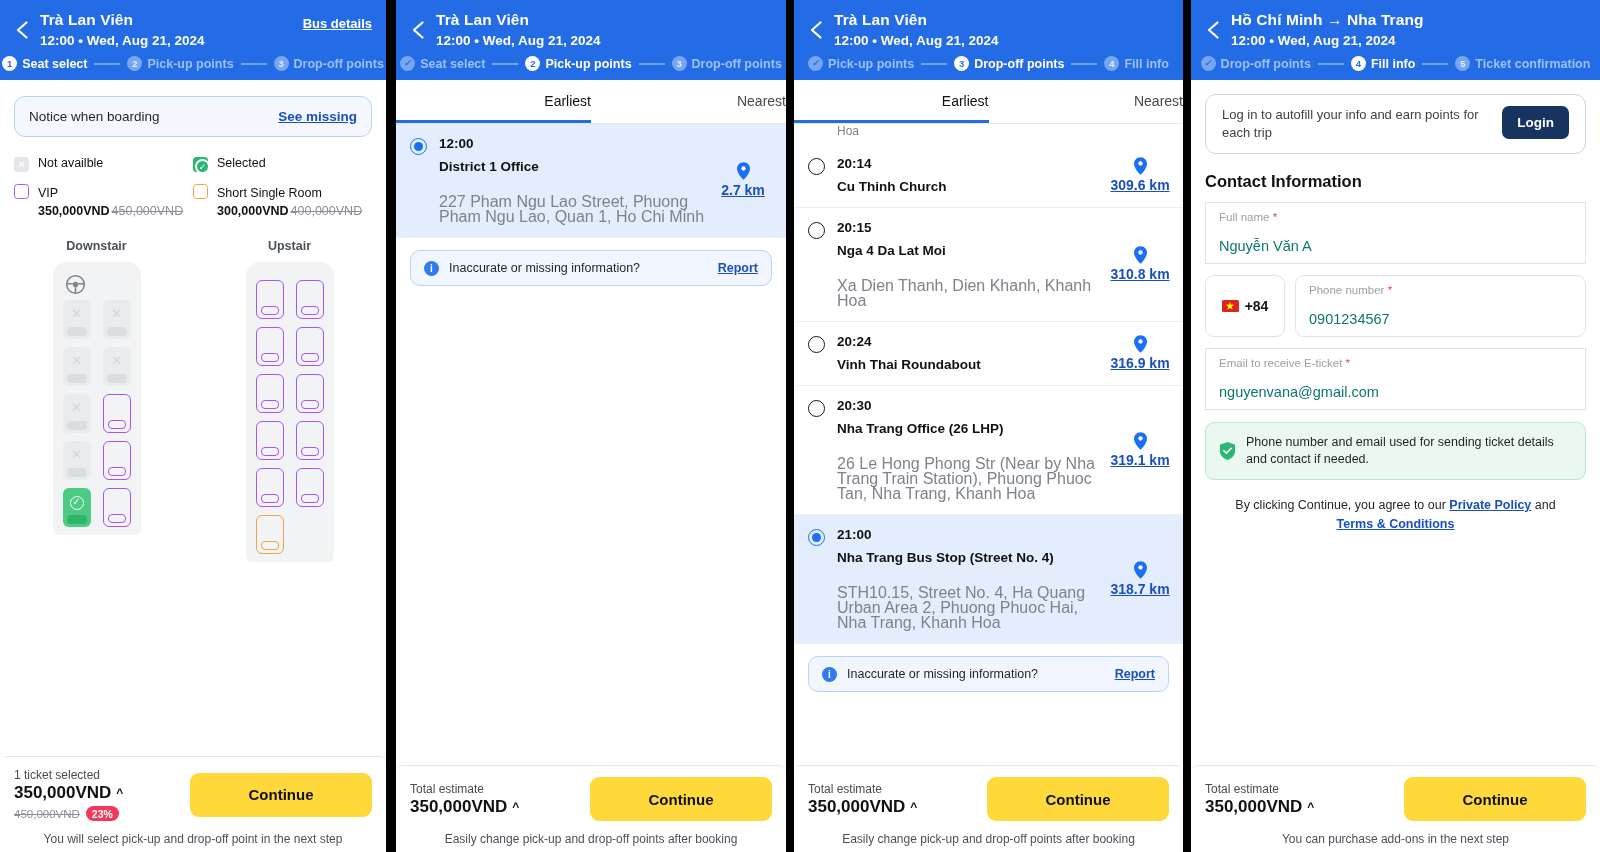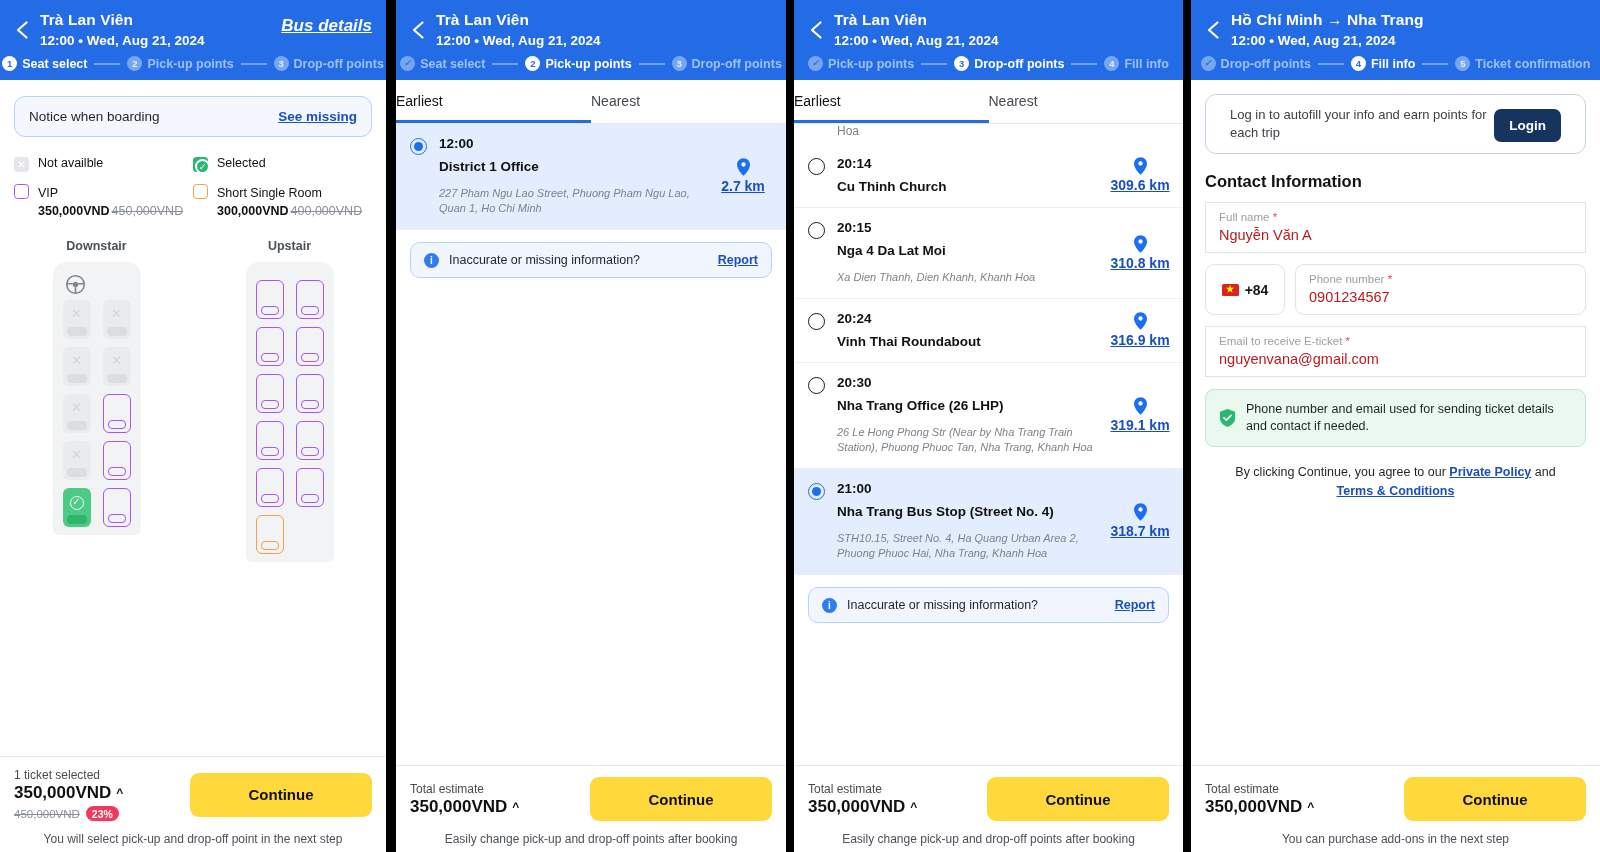--- a/index.html
+++ b/index.html
@@ -22,21 +22,21 @@
   #panel4 { left: 1191px; width: 409px; }
 
   
   .hdr { background:#246BE6; color:#fff; padding: 8px 0 9px 0; flex:0 0 auto; }
   .hdr-top { display:flex; align-items:flex-start; padding: 2px 14px 0 10px; }
   .back { width:26px; height:26px; flex:0 0 auto; position:relative; cursor:pointer; margin-top:7px;}
   .back svg { display:block; }
   .hdr-txt { flex:1 1 auto; padding-left:4px; }
   .hdr-title { font-size:15.5px; font-weight:700; letter-spacing:.1px; line-height:20px; white-space:nowrap;}
   .hdr-sub { font-size:13.5px; font-weight:600; line-height:19px; margin-top:1px;}
-  .bus-details { font-size:17px; font-weight:700; text-decoration:underline; white-space:nowrap; margin-top:6px; cursor:pointer;font-style:italic;}
+  .bus-details { font-size:13px; font-weight:700; text-decoration:underline; white-space:nowrap; margin-top:6px; cursor:pointer;}
 
   .steps { display:flex; align-items:center; justify-content:center; margin-top:6px; font-size:12.5px; font-weight:700; white-space:nowrap;}
   .step { display:flex; align-items:center; gap:5px; }
   .step .num {
     width:15px; height:15px; border-radius:50%; display:flex; align-items:center;
     justify-content:center; font-size:9.5px; font-weight:700; flex:0 0 auto;
   }
   .step.active .num { background:#fff; color:#246BE6; }
   .step.active .lbl { color:#fff; }
   .step.done .num { background:#77A6F0; color:#246BE6; position:relative; }
@@ -96,77 +96,77 @@
   .seat.ssr .cushion { border:1.6px solid #F2A14B; }
   .seat.sel { background:#4BCB83; }
   .seat.sel .cushion { background:#2EB56A; }
   .seat.sel:before { content:"✓"; position:absolute; top:9px; left:0; right:0; text-align:center;
     color:#fff; font-size:10px; line-height:1; }
   .seat.sel .ring { position:absolute; top:8px; left:50%; margin-left:-7px; width:14px; height:14px;
     border:1.6px solid #fff; border-radius:50%; }
   .seat.empty { visibility:hidden; }
 
   
-  .footer { flex:0 0 auto; border-top:1px solid #E6E8EA; padding:11px 14px 6px 14px; background:#fff; }
+  .footer { flex:0 0 auto; border-top:1px solid #E6E8EA; padding:11px 14px 6px 14px; background:#fff;border-radius:7px; }
   .footer-row { display:flex; align-items:center; justify-content:space-between; }
   .f-label { font-size:12px; color:#474C52; }
   .f-price { font-size:17px; font-weight:700; color:#111; margin-top:1px; display:flex; align-items:center; gap:5px;}
   .caret { font-size:12px; font-weight:700; }
   .f-old-row { display:flex; align-items:center; gap:6px; margin-top:3px; }
   .f-old { font-size:11.5px; color:#8A9099; text-decoration:line-through; }
   .badge-pct { background:#F0395B; color:#fff; font-size:10.5px; font-weight:700;
      border-radius:9px; padding:1.5px 6px; }
   .btn-continue {
     background:#FFD83B; color:#111; font-size:15px; font-weight:700; border:0;
     border-radius:9px; height:44px; min-width:182px; padding:0 18px; cursor:pointer;
   }
   .foot-note { text-align:center; font-size:12px; color:#4B5158; margin-top:11px; }
 
   
   .tabs { display:flex; border-bottom:1px solid #E6E8EA; flex:0 0 auto; background:#fff;}
-  .tab { flex:1 1 0; text-align:left; padding:13px 0 11px 0; font-size:14px; color:#444A50; cursor:pointer;}
+  .tab { flex:1 1 0; text-align:right; padding:13px 0 11px 0; font-size:14px; color:#444A50; cursor:pointer;}
   .tab.active { color:#111; font-weight:400; border-bottom:3px solid #246BE6; }
 
   
   .plist { overflow:hidden; }
   .prow { display:flex; padding:12px 14px 13px 14px; border-bottom:1px solid #EDEFF1; position:relative;}
   .prow.sel { background:#E3EDFD; }
   .radio { width:17px; height:17px; border-radius:50%; border:1.9px solid #15181B; flex:0 0 auto; margin-top:2px;}
   .radio.on { border-color:#1A6FF2; position:relative; }
   .radio.on:after { content:""; position:absolute; inset:2.6px; border-radius:50%; background:#1A6FF2; }
   .pmain { flex:1 1 auto; padding-left:12px; padding-right:8px; }
   .ptime { font-size:13.5px; font-weight:700; color:#111; }
   .pname { font-size:13.5px; font-weight:700; color:#111; margin-top:8px; }
-  .paddr { font-size:11px; color:#7D838A; margin-top:12px; line-height:15px;font-style:italic; }
+  .paddr { font-size:16px; color:#7D838A; margin-top:20px; line-height:15px; }
   .pdist { flex:0 0 auto; width:58px; display:flex; flex-direction:column; align-items:center;
      justify-content:center; align-self:center;}
   .pin { width:13px; height:18px; }
   .pdist-t { font-size:14px; font-weight:700; color:#1A4FBF; text-decoration:underline; margin-top:2px; white-space:nowrap;}
   .pclip { font-size:12px; color:#7D838A; padding:0 14px 6px 43px; }
 
   .report {
     margin:12px 14px 0 14px; border:1px solid #B9D2F7; background:#F1F6FE; border-radius:10px;
     height:36px; display:flex; align-items:center; padding:0 13px; gap:10px;
   }
   .info-i { width:15px; height:15px; border-radius:50%; background:#2E7CF0; color:#fff;
      font-size:10px; font-weight:700; display:flex; align-items:center; justify-content:center; flex:0 0 auto;}
   .report-t { flex:1 1 auto; font-size:12.5px; color:#1f2328; }
   .report-l { font-size:12.5px; font-weight:700; color:#1A4FBF; text-decoration:underline; cursor:pointer;}
 
   
   .loginbox { margin:14px 14px 0 14px; border:1px solid #C6D4E8; border-radius:11px;
-     padding:11px 24px; display:flex; align-items:flex-end; gap:2px; }
+     padding:11px 16px; display:flex; align-items:flex-start; gap:2px; }
   .loginbox p { flex:1 1 auto; font-size:13px; color:#3C4248; line-height:18px; }
   .btn-login { background:#17335F; color:#fff; font-size:13.5px; font-weight:700; border:0;
      border-radius:7px; padding:9px 15px; cursor:pointer; }
   .sec-title { font-size:16.5px; font-weight:700; color:#111; margin:18px 14px 0 14px; }
   .field { margin:11px 14px 0 14px; border:1px solid #E0E3E6; border-radius:0; padding:8px 13px 9px 13px;}
   .field-lbl { font-size:11.5px; color:#9AA0A6; }
   .req { color:#E5484D; }
-  .field-val { font-size:14.5px; color:#b91c1c; margin-top:4px; }
+  .field-val { font-size:14.5px; color:#0f766e; margin-top:15px; }
   .phone-row { display:flex; gap:10px; margin:11px 14px 0 14px; }
   .cc { border:1px solid #E0E3E6; border-radius:9px; width:80px; display:flex; align-items:center;
       justify-content:center; gap:6px; font-size:14px; font-weight:600; color:#15181B; padding:12px 0;}
   .flag { width:17px; height:12px; background:#DA251D; position:relative; border-radius:1.5px; flex:0 0 auto;}
   .flag:after { content:"★"; position:absolute; inset:0; color:#FFFF00; font-size:9px;
       display:flex; align-items:center; justify-content:center; line-height:1;}
   .phone-field { flex:1 1 auto; border:1px solid #E0E3E6; border-radius:9px; padding:8px 13px 9px 13px; }
   .okbox { margin:12px 14px 0 14px; background:#EAF8EF; border:1px solid #BCE8CD; border-radius:9px;
      display:flex; gap:10px; padding:11px 13px; align-items:center;}
   .shield { width:17px; height:18px; flex:0 0 auto; }

